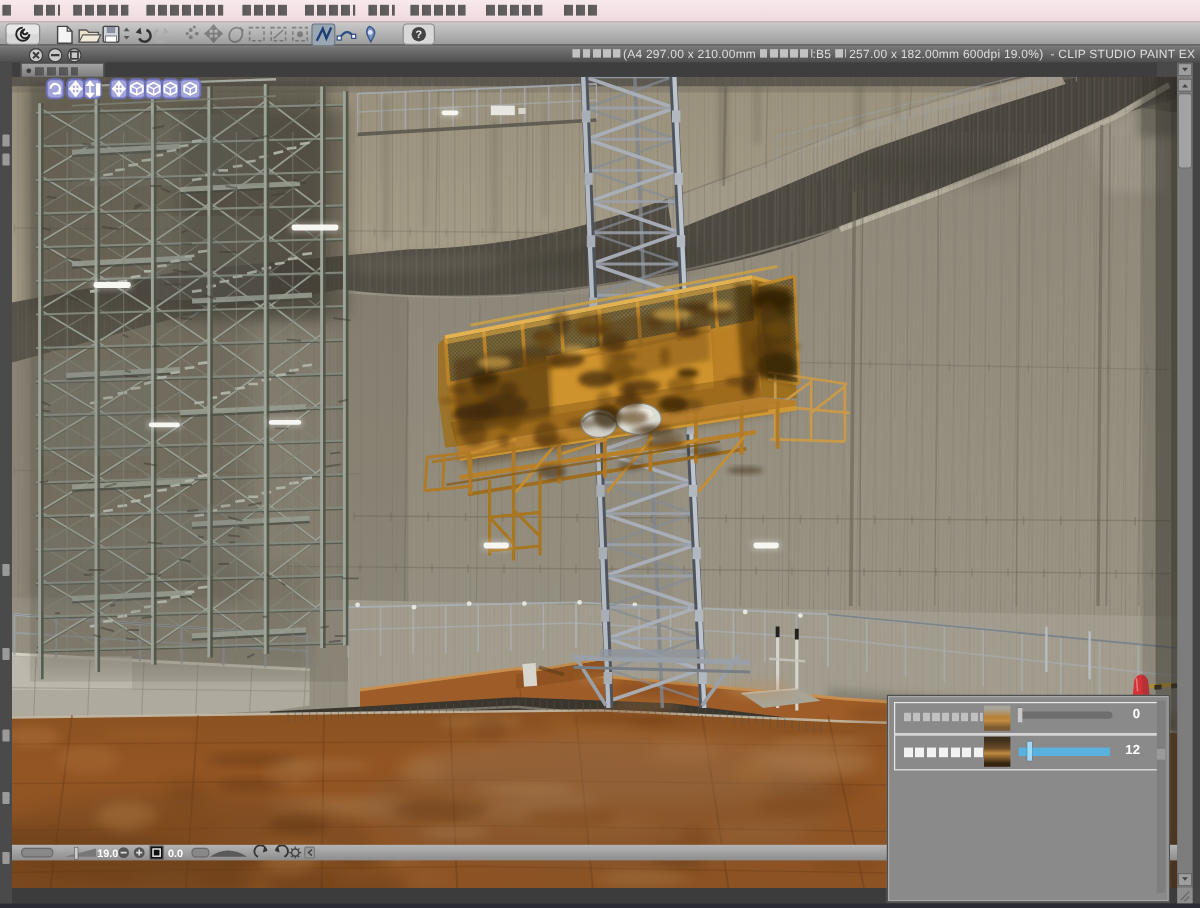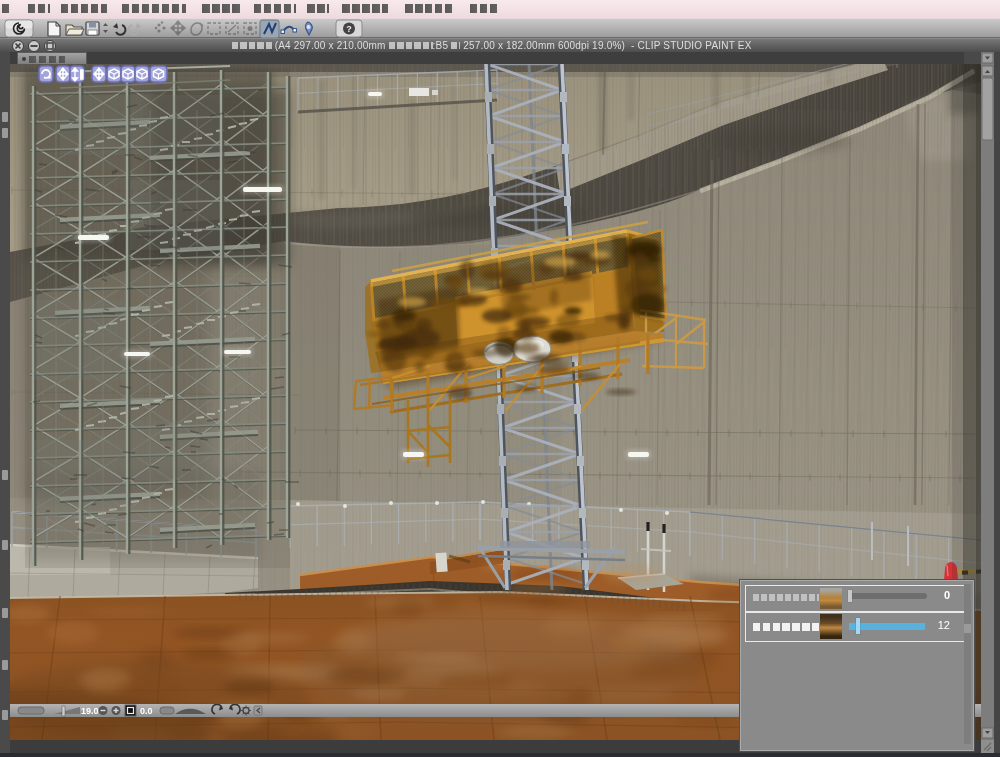--- a/index.html
+++ b/index.html
@@ -2,21 +2,21 @@
 <html><head><meta charset="utf-8">
 <style>
 html,body{margin:0;padding:0;}
 body{width:1000px;height:757px;overflow:hidden;position:relative;background:#3c3c3c;
  font-family:"Liberation Sans",sans-serif;}
 .abs{position:absolute;}
 #menubar{left:0;top:0;width:1000px;height:18px;background:linear-gradient(#f8e9ec,#eedade);z-index:30;}
 .mi{position:absolute;top:4px;height:9px;opacity:0.85;background:repeating-linear-gradient(90deg,#404040 0px,#4b4b4b 7.5px,rgba(0,0,0,0) 7.5px,rgba(0,0,0,0) 10px);}
 #toolbar{left:0;top:18px;width:1000px;height:20px;background:linear-gradient(#c9c9c9,#9d9d9d);border-top:1px solid #e8d8dc;border-bottom:1px solid #6a6a6a;box-sizing:border-box;z-index:30;}
 #titlebar{left:0;top:38px;width:1000px;height:14px;background:linear-gradient(#777,#4d4d4d);z-index:30;border-top:1px solid #8a8a8a;box-sizing:border-box;}
-#titletext{left:0;top:40px;width:984px;text-align:center;font-size:10px;color:#dedede;z-index:31;white-space:nowrap;letter-spacing:0.2px;}
+#titletext{left:12px;top:40px;width:984px;text-align:right;font-size:10px;color:#dedede;z-index:31;white-space:nowrap;letter-spacing:0.2px;}
 .tb{display:inline-block;height:7px;opacity:0.85;background:repeating-linear-gradient(90deg,#d2d2d2 0px,#d2d2d2 6.5px,rgba(0,0,0,0) 6.5px,rgba(0,0,0,0) 8.5px);vertical-align:0px;}
 #leftdock{left:0;top:52px;width:10px;height:705px;background:#4a4a4a;z-index:25;}
 #tabrow{left:10px;top:52px;width:971px;height:12px;background:#3e3e3e;z-index:24;}
 #tab{left:17px;top:52px;width:70px;height:12px;background:linear-gradient(#a4a4a4,#7e7e7e);z-index:26;border:1px solid #5a5a5a;border-bottom:none;box-sizing:border-box;}
 #rightframe{left:964px;top:52px;width:17px;height:12px;background:#494949;z-index:24;}
 #vscroll{left:981px;top:52px;width:13px;height:701px;background:#7d7d7d;z-index:25;}
 #rightedge{left:994px;top:38px;width:6px;height:719px;background:#454545;z-index:25;}
 #statusbar{left:10px;top:704px;width:971px;height:13px;background:linear-gradient(#b4b4b4,#8d8d8d);z-index:28;}
 #bottomstrip{left:0;top:753px;width:1000px;height:4px;background:#2b2b33;z-index:28;}
 #panel{left:739px;top:579px;width:236px;height:173px;background:#8a8a8a;border:1px solid #4f4f4f;box-shadow:inset 0 0 0 1px #a9a9a9;box-sizing:border-box;z-index:40;}
@@ -644,16 +644,16 @@
     <div class="prow" style="left:5px;top:32px;width:224px;height:30px"></div>
     <span class="jp" style="left:13px;top:14px;width:66px;height:7px"></span>
     <span style="position:absolute;left:80px;top:8px;width:22px;height:21px;background:linear-gradient(#a8a49c 12%,#b58238 45%,#c08a40 60%,#7a5a30 88%)"></span>
     <span style="position:absolute;left:108px;top:13px;width:79px;height:6px;border-radius:3px;background:#6e6e6e"></span>
     <span style="position:absolute;left:108px;top:10px;width:3.5px;height:12px;background:#c8c8c8;box-shadow:0 0 1px #444"></span>
     <span style="position:absolute;left:190px;top:9px;width:20px;text-align:right;font-size:11px;font-weight:bold;color:#fff">0</span>
     <span class="jpw" style="left:13px;top:43px;width:84px;height:8px"></span>
     <span style="position:absolute;left:80px;top:34px;width:22px;height:25px;background:linear-gradient(#40301e 12%,#6a4a28 38%,#c08a40 55%,#35250f 88%)"></span>
     <span style="position:absolute;left:109px;top:43px;width:76px;height:6.5px;background:#58b2dd"></span>
     <span style="position:absolute;left:116px;top:38px;width:4px;height:16px;background:#9ed9f5;box-shadow:0 0 1px #246"></span>
-    <span style="position:absolute;left:186px;top:39px;width:24px;text-align:right;font-size:11px;font-weight:normal;color:#fff">12</span>
+    <span style="position:absolute;left:186px;top:39px;width:24px;text-align:right;font-size:11px;font-weight:bold;color:#fff">12</span>
     <span style="position:absolute;right:3px;top:4px;width:7px;height:160px;background:#7e7e7e"></span>
     <span style="position:absolute;right:3px;top:44px;width:7px;height:9px;background:#9a9a9a"></span>
   </div>
 
 </body></html>

